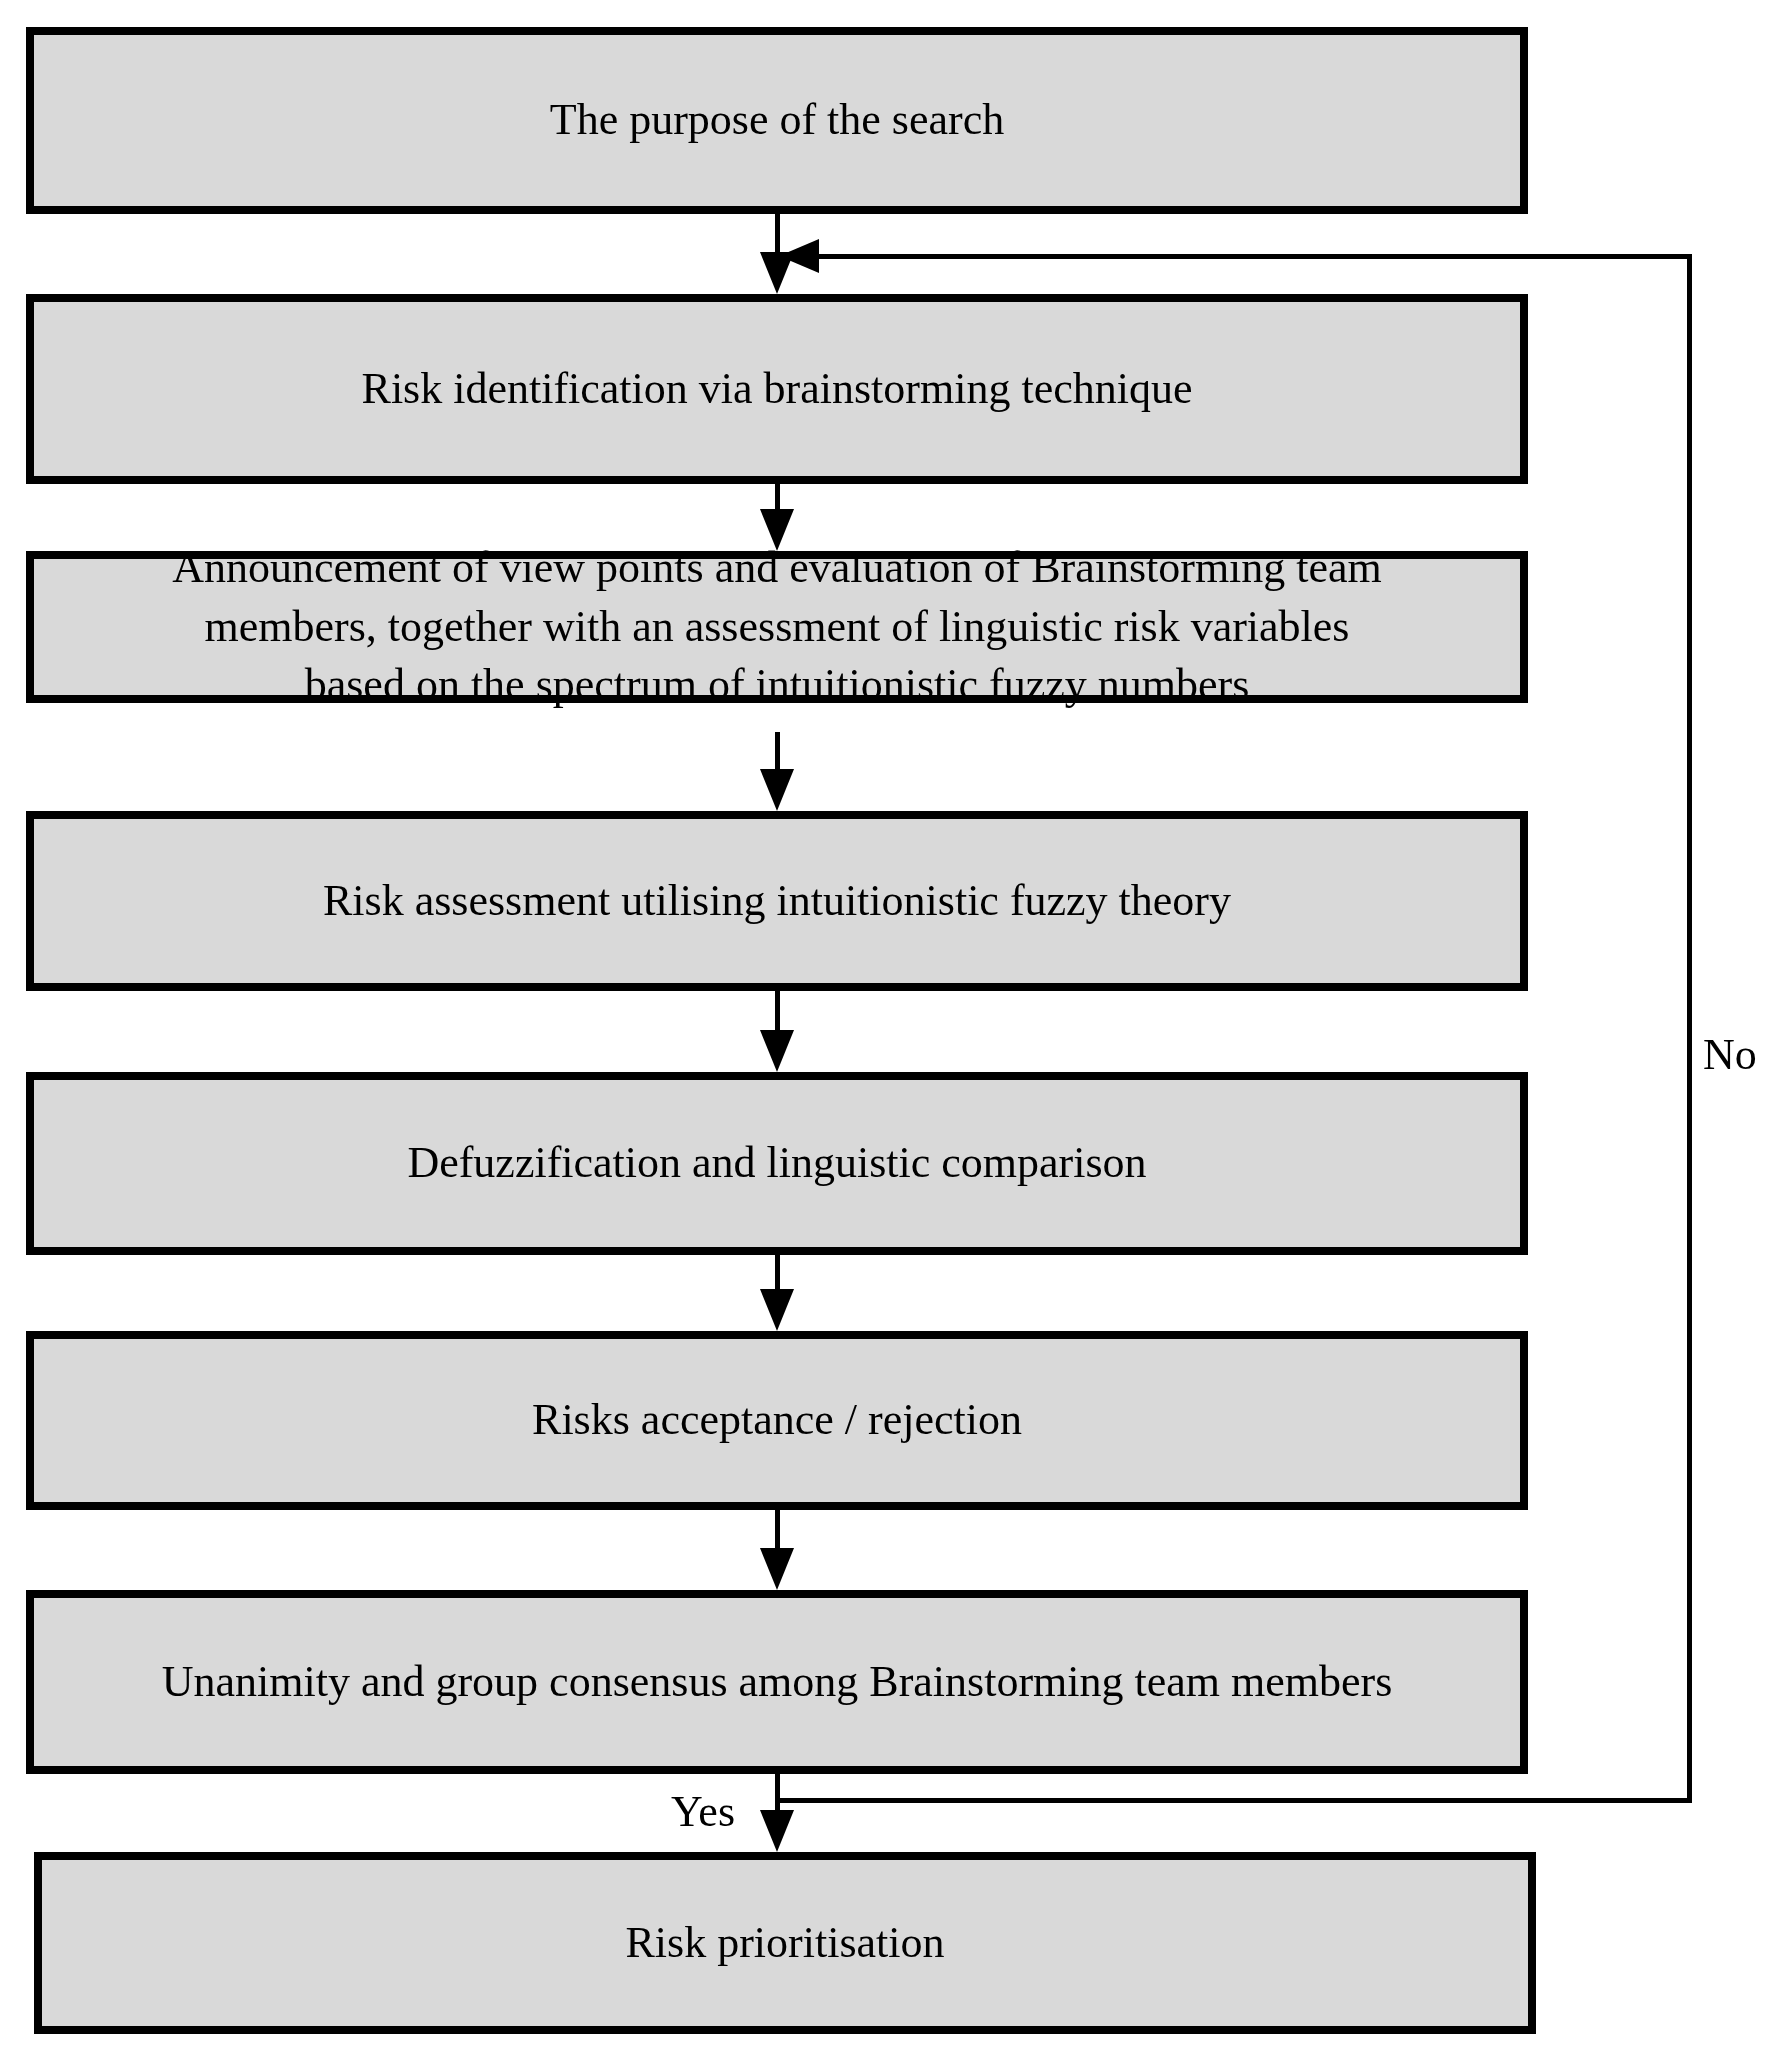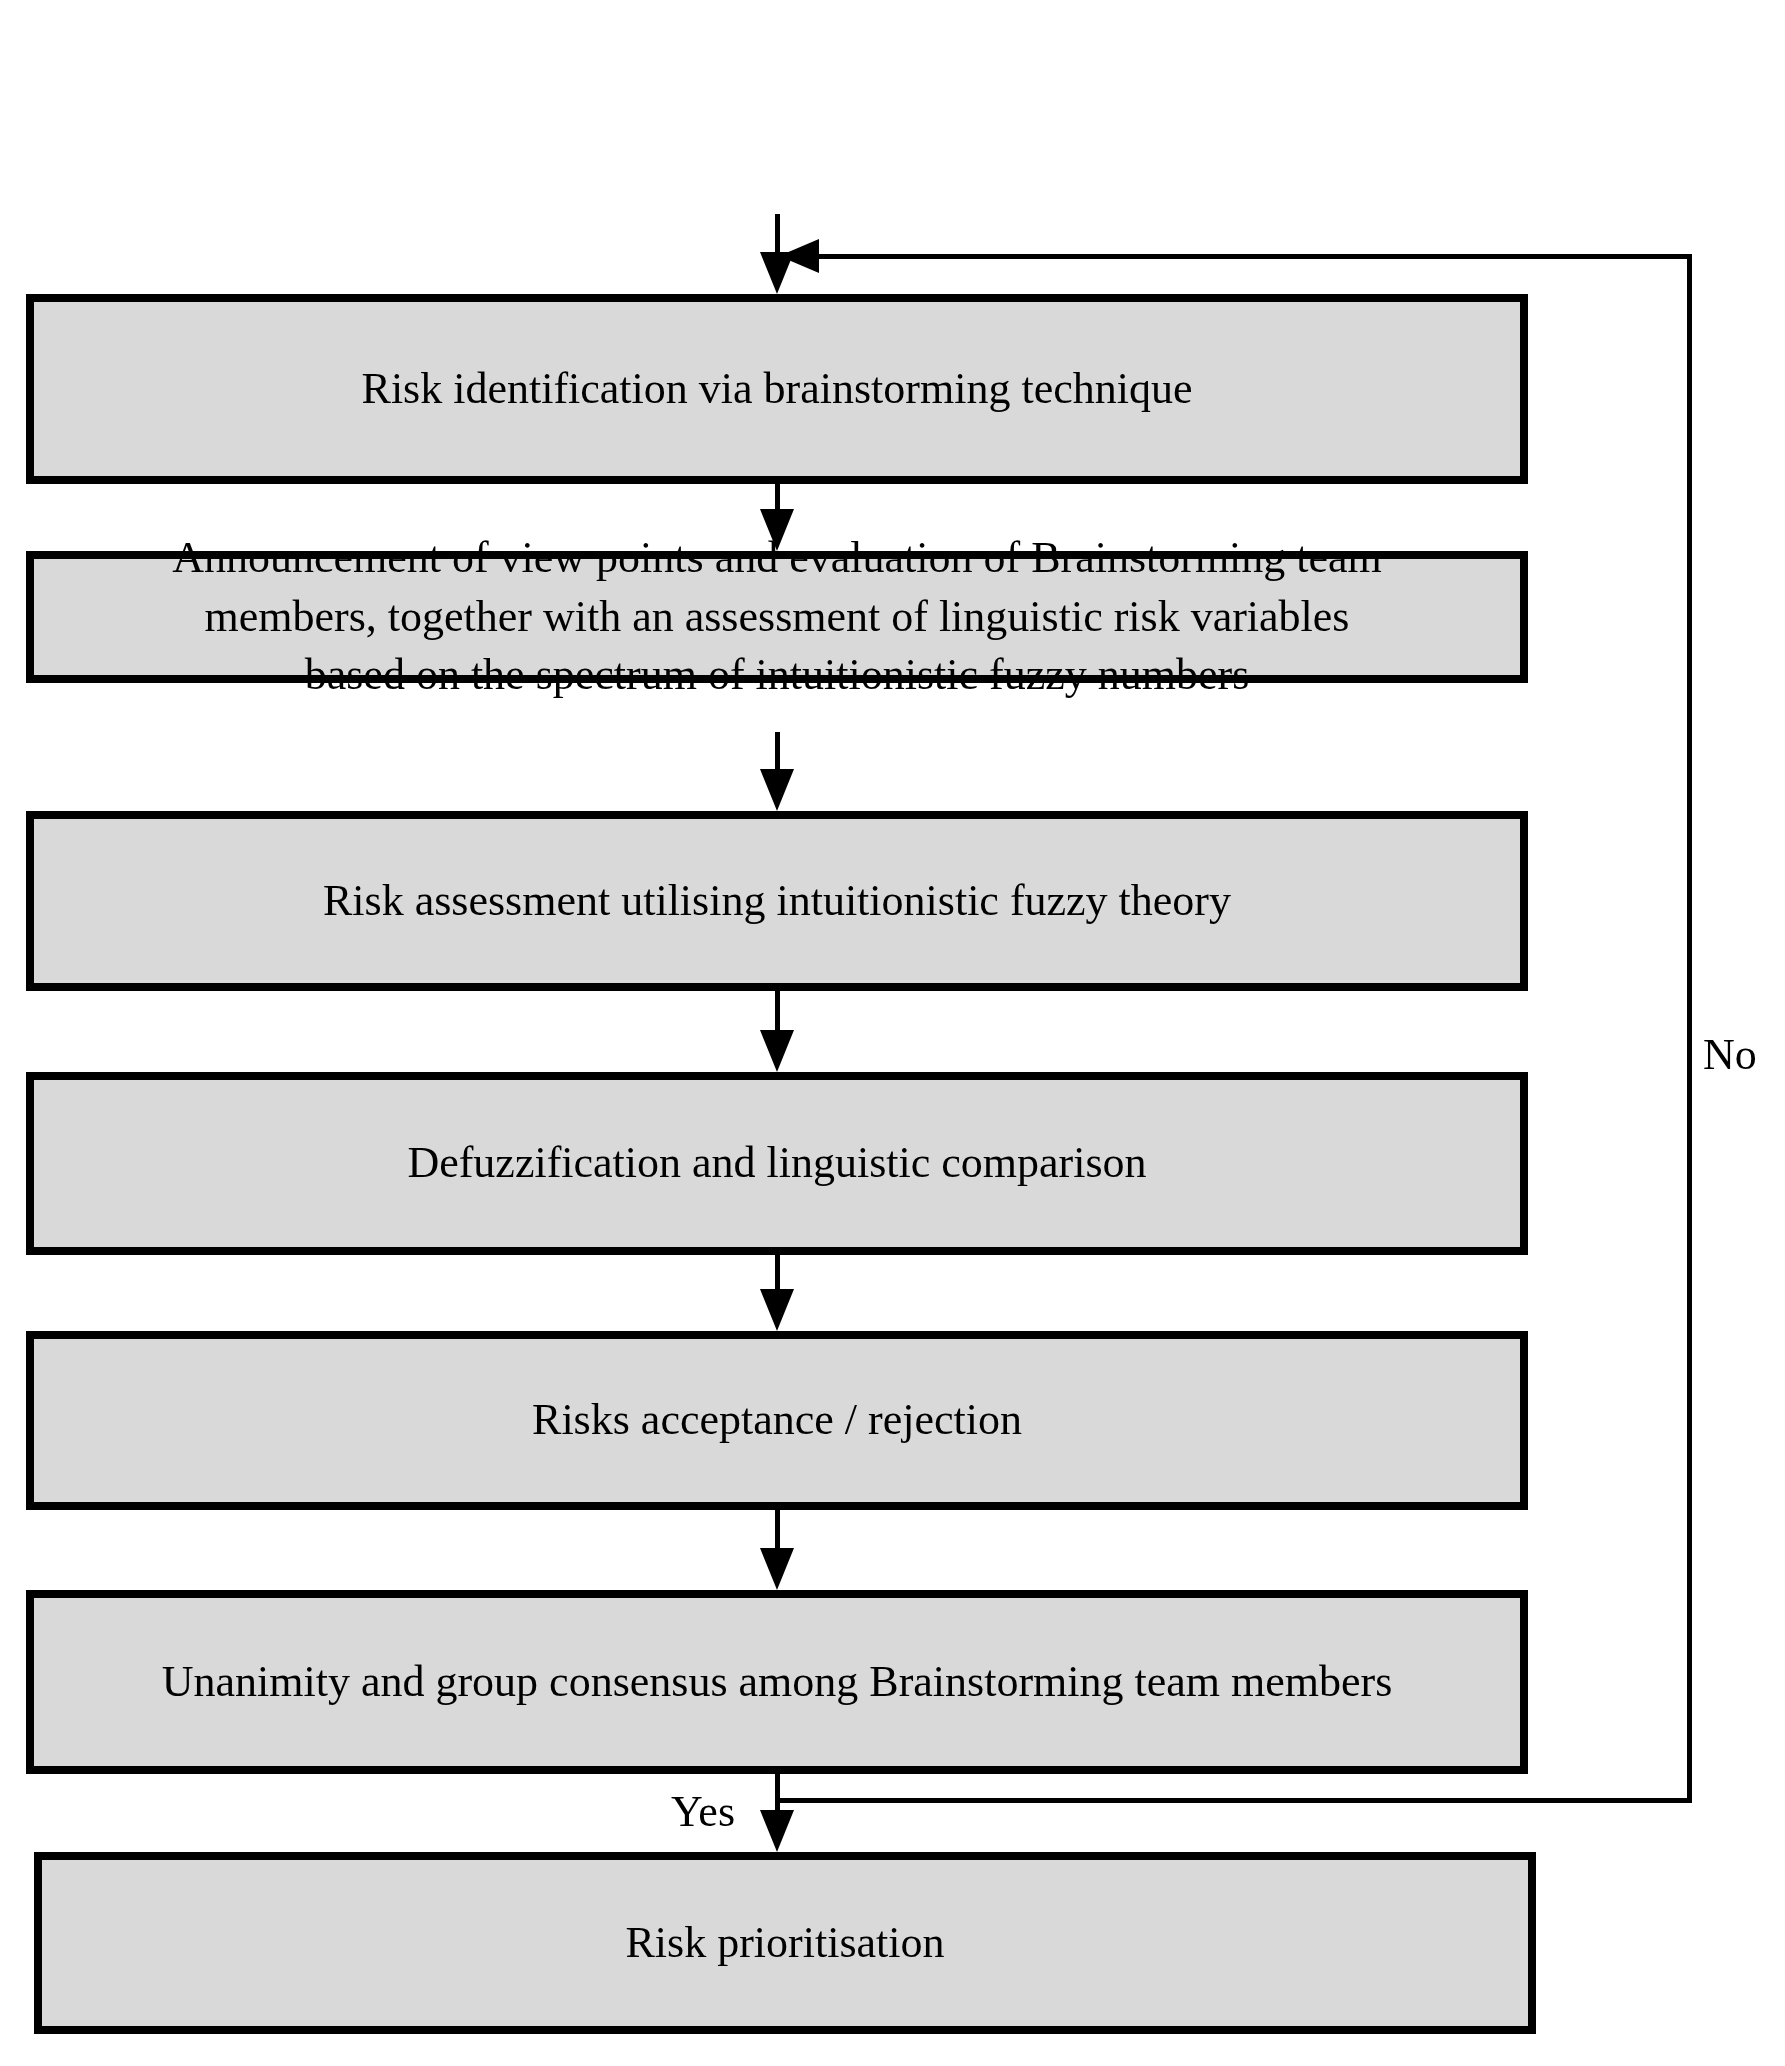--- a/index.html
+++ b/index.html
@@ -27,21 +27,21 @@
     display: flex;
     align-items: center;
     justify-content: center;
     text-align: center;
     font-size: 44px;
     line-height: 1.34;
     padding: 0 18.3px;
   }
   .n1 { top: 27px;   height: 187px; }
   .n2 { top: 294px;  height: 190px; text-align: right; }
-  .n3 { top: 551px;  height: 132px; white-space: pre-line; }
+  .n3 { top: 551px;  height: 152px; white-space: pre-line; }
   .n4 { top: 811px; height: 180px; }
   .n5 { top: 1072px; height: 183px; }
   .n6 { top: 1331px; height: 179px; }
   .n7 { top: 1590px; height: 184px; }
   .n8 { top: 1852px; height: 182px; margin-left: 8px; }
 
   
   .vline {
     position: absolute;
     left: 775px;
@@ -125,20 +125,21 @@
   .label-no {
     left: 1703px;
     top: 1033px;
   }
 </style>
 </head>
 <body>
 
 <div class="canvas">
 
+  <div class="node n1">The purpose of the search</div>
   <div class="node n2">Risk identification via brainstorming technique</div>
   <div class="node n3">Announcement of view points and evaluation of Brainstorming team
 members, together with an assessment of linguistic risk variables
 based on the spectrum of intuitionistic fuzzy numbers</div>
   <div class="node n4">Risk assessment utilising intuitionistic fuzzy theory</div>
   <div class="node n5">Defuzzification and linguistic comparison</div>
   <div class="node n6">Risks acceptance / rejection</div>
   <div class="node n7">Unanimity and group consensus among Brainstorming team members</div>
   <div class="node n8">Risk prioritisation</div>
 

